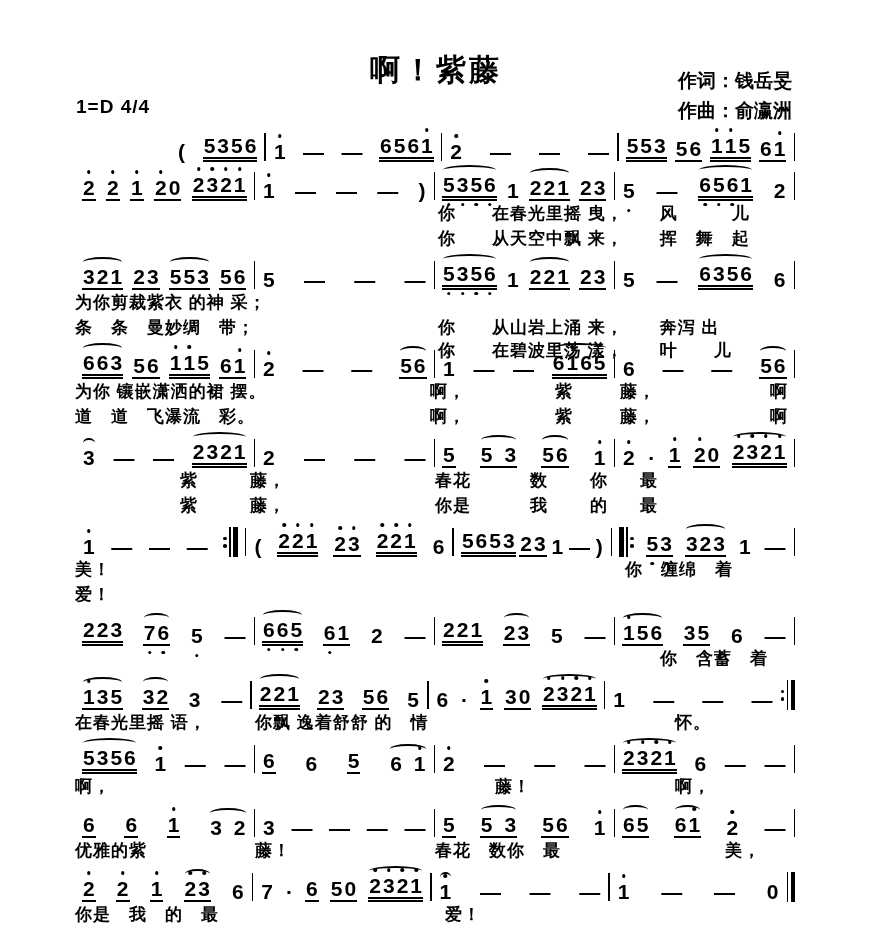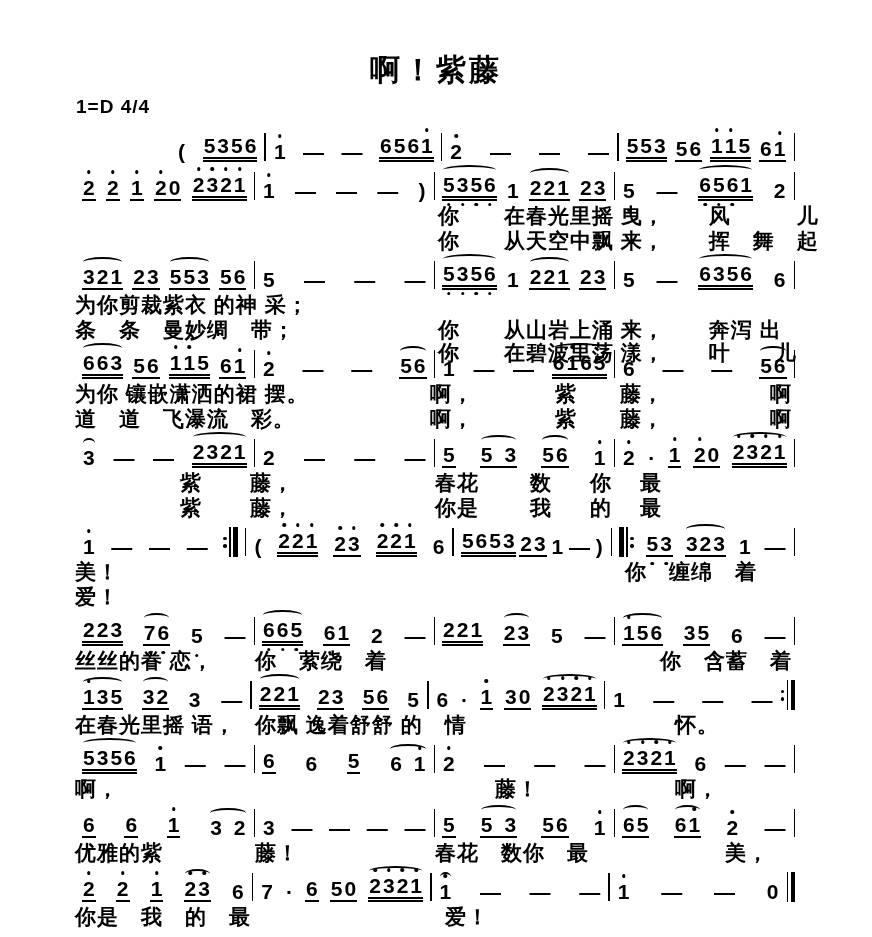--- a/index.html
+++ b/index.html
@@ -25,29 +25,33 @@
   .n.hi::before{content:'';position:absolute;top:-7px;left:50%;transform:translateX(-50%);
     width:3.5px;height:3.5px;border-radius:50%;background:#000;}
   .n.lo::after{content:'';position:absolute;bottom:-11px;left:50%;transform:translateX(-50%);
     width:3.5px;height:3.5px;border-radius:50%;background:#000;}
   .gap{display:inline-block;width:10px;}
   .rep{display:inline-flex;align-items:center;gap:2.5px;margin-bottom:0px;}
   .rep .d{display:flex;flex-direction:column;gap:4px;}
   .rep .d i{width:3.5px;height:3.5px;background:#000;border-radius:50%;}
   .rep .tn{width:1.5px;height:30px;background:#000;}
   .rep .tk{width:4.5px;height:30px;background:#000;}
-  .lyric-row{position:relative;height:25px;font-size:21px;font-weight:bold;}
+  .lyric-row{position:relative;height:25px;font-size:17px;font-weight:bold;}
   .lyric-frag{position:absolute;top:1px;white-space:pre;letter-spacing:1px;}
 </style>
 </head>
 <body>
 
 <div class="sheet">
   <div class="title">啊！紫藤</div>
   <div class="key">1=D 4/4</div>
+  <div class="credits">
+    <div>作词：钱岳旻</div>
+    <div>作曲：俞瀛洲</div>
+  </div>
   <div class="score">
       <div class="system">
         <div class="notation-row" style="padding-left: 95px;">
           <div class="measure" style="flex-grow: 0.5;">
             <span class="grp">
               <span class="n">(</span>
             </span>
             <span class="grp u2">
               <span class="n">5</span>
               <span class="n">3</span>
@@ -644,22 +648,20 @@
             <span class="grp">
               <span class="n">6</span>
             </span>
             <span class="grp">
               <span class="n">—</span>
             </span>
           </div>
           <div class="bar"></div>
         </div>
         <div class="lyric-row">
-          <span class="lyric-frag" style="left: 0px;">丝丝的眷 恋，</span>
-          <span class="lyric-frag" style="left: 180px;">你　萦绕　着</span>
           <span class="lyric-frag" style="left: 585px;">你　含蓄　着</span>
         </div>
       </div>
       <div class="system">
         <div class="notation-row">
           <div class="measure">
             <span class="grp arc u1">
               <span class="n hi">1</span>
               <span class="n">3</span>
               <span class="n">5</span>

